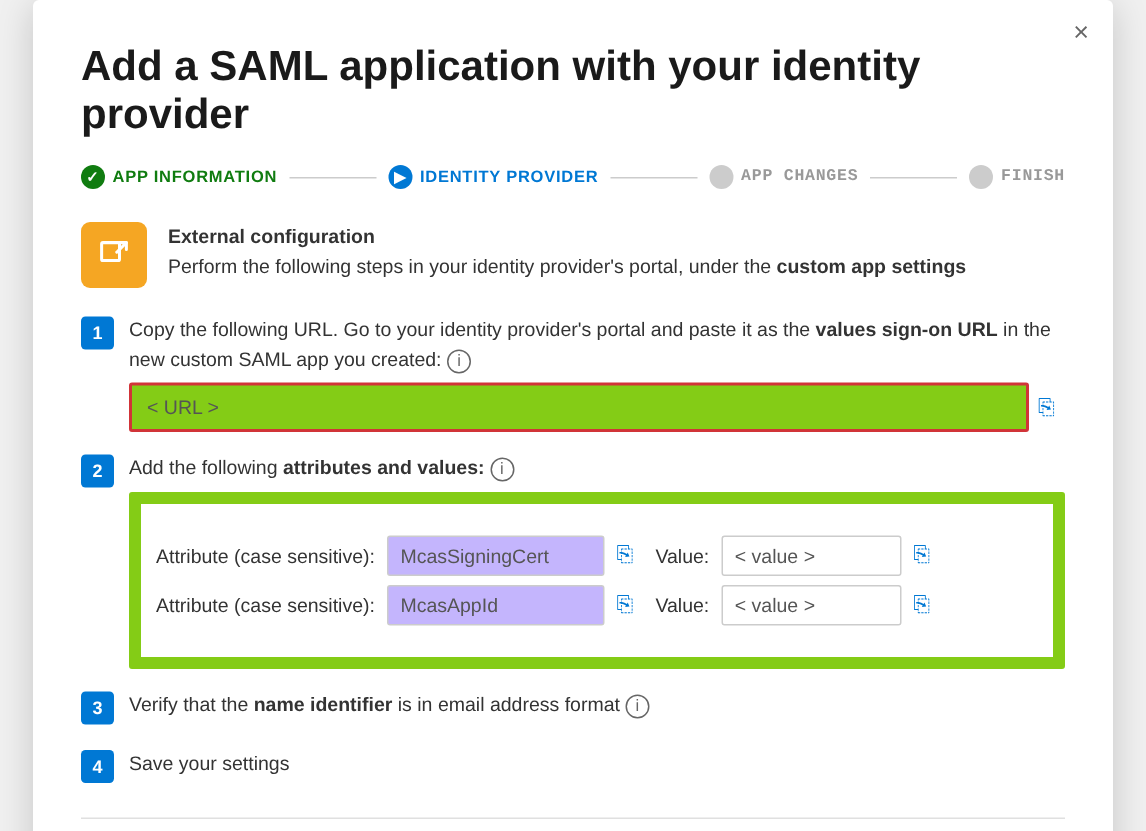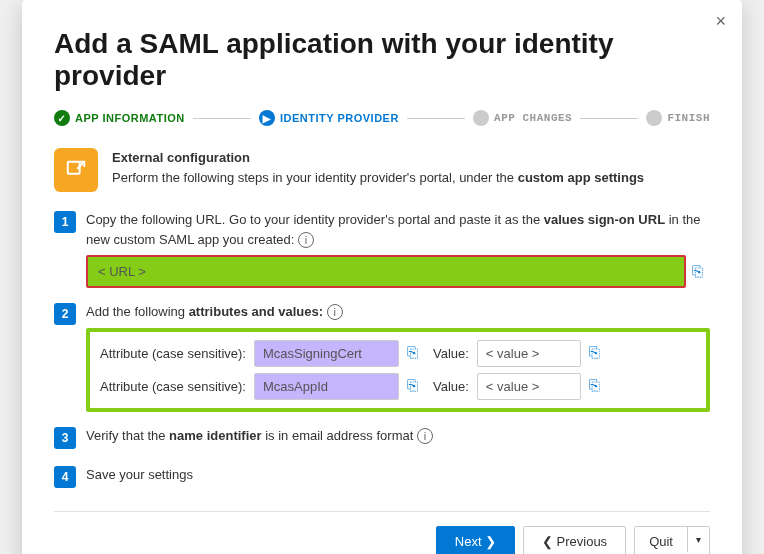--- a/index.html
+++ b/index.html
@@ -152,21 +152,21 @@
       flex-shrink: 0;
       font-size: 14px;
     }
     .value-label { font-size: 13px; color: #333; white-space: nowrap; }
     .attr-value-field {
       border: 2px solid #d13438;
       padding: 5px 8px;
       font-size: 13px;
       color: #555;
       border-radius: 2px;
-      width: 104px;
+      width: 120px;
       background: #fff;
     }
     .attr-inner-row {
       display: flex;
       align-items: center;
       gap: 8px;
     }
     .attr-field-plain {
       padding: 5px 8px;
       font-size: 13px;
@@ -305,21 +305,21 @@
     </div>
 
     <div class="step-item">
       <div class="step-num">2</div>
       <div class="step-content">
         <div class="step-desc">
           <span>Add the following </span><strong>attributes and values:</strong>
           <span class="info-icon">i</span>
         </div>
         
-        <div style="border: 4px solid #84cc16; border-radius: 2px; padding: 8px 10px; display: inline-block; width: 100%;">
+        <div style="border: 8px solid #84cc16; border-radius: 2px; padding: 21px 10px; display: inline-block; width: 100%;">
           
           <div class="attr-inner-row">
             <span class="attr-label">Attribute (case sensitive):</span>
             <input class="attr-field-plain" type="text" value="McasSigningCert" style="">
             <span class="copy-icon">⎘</span>
             <span class="value-label">Value:</span>
             <input class="attr-value-field" type="text" style="border: 1px solid rgb(204, 204, 204); border-radius: 2px;" value="&lt; value &gt;">
             <span class="copy-icon">⎘</span>
           </div>
           

